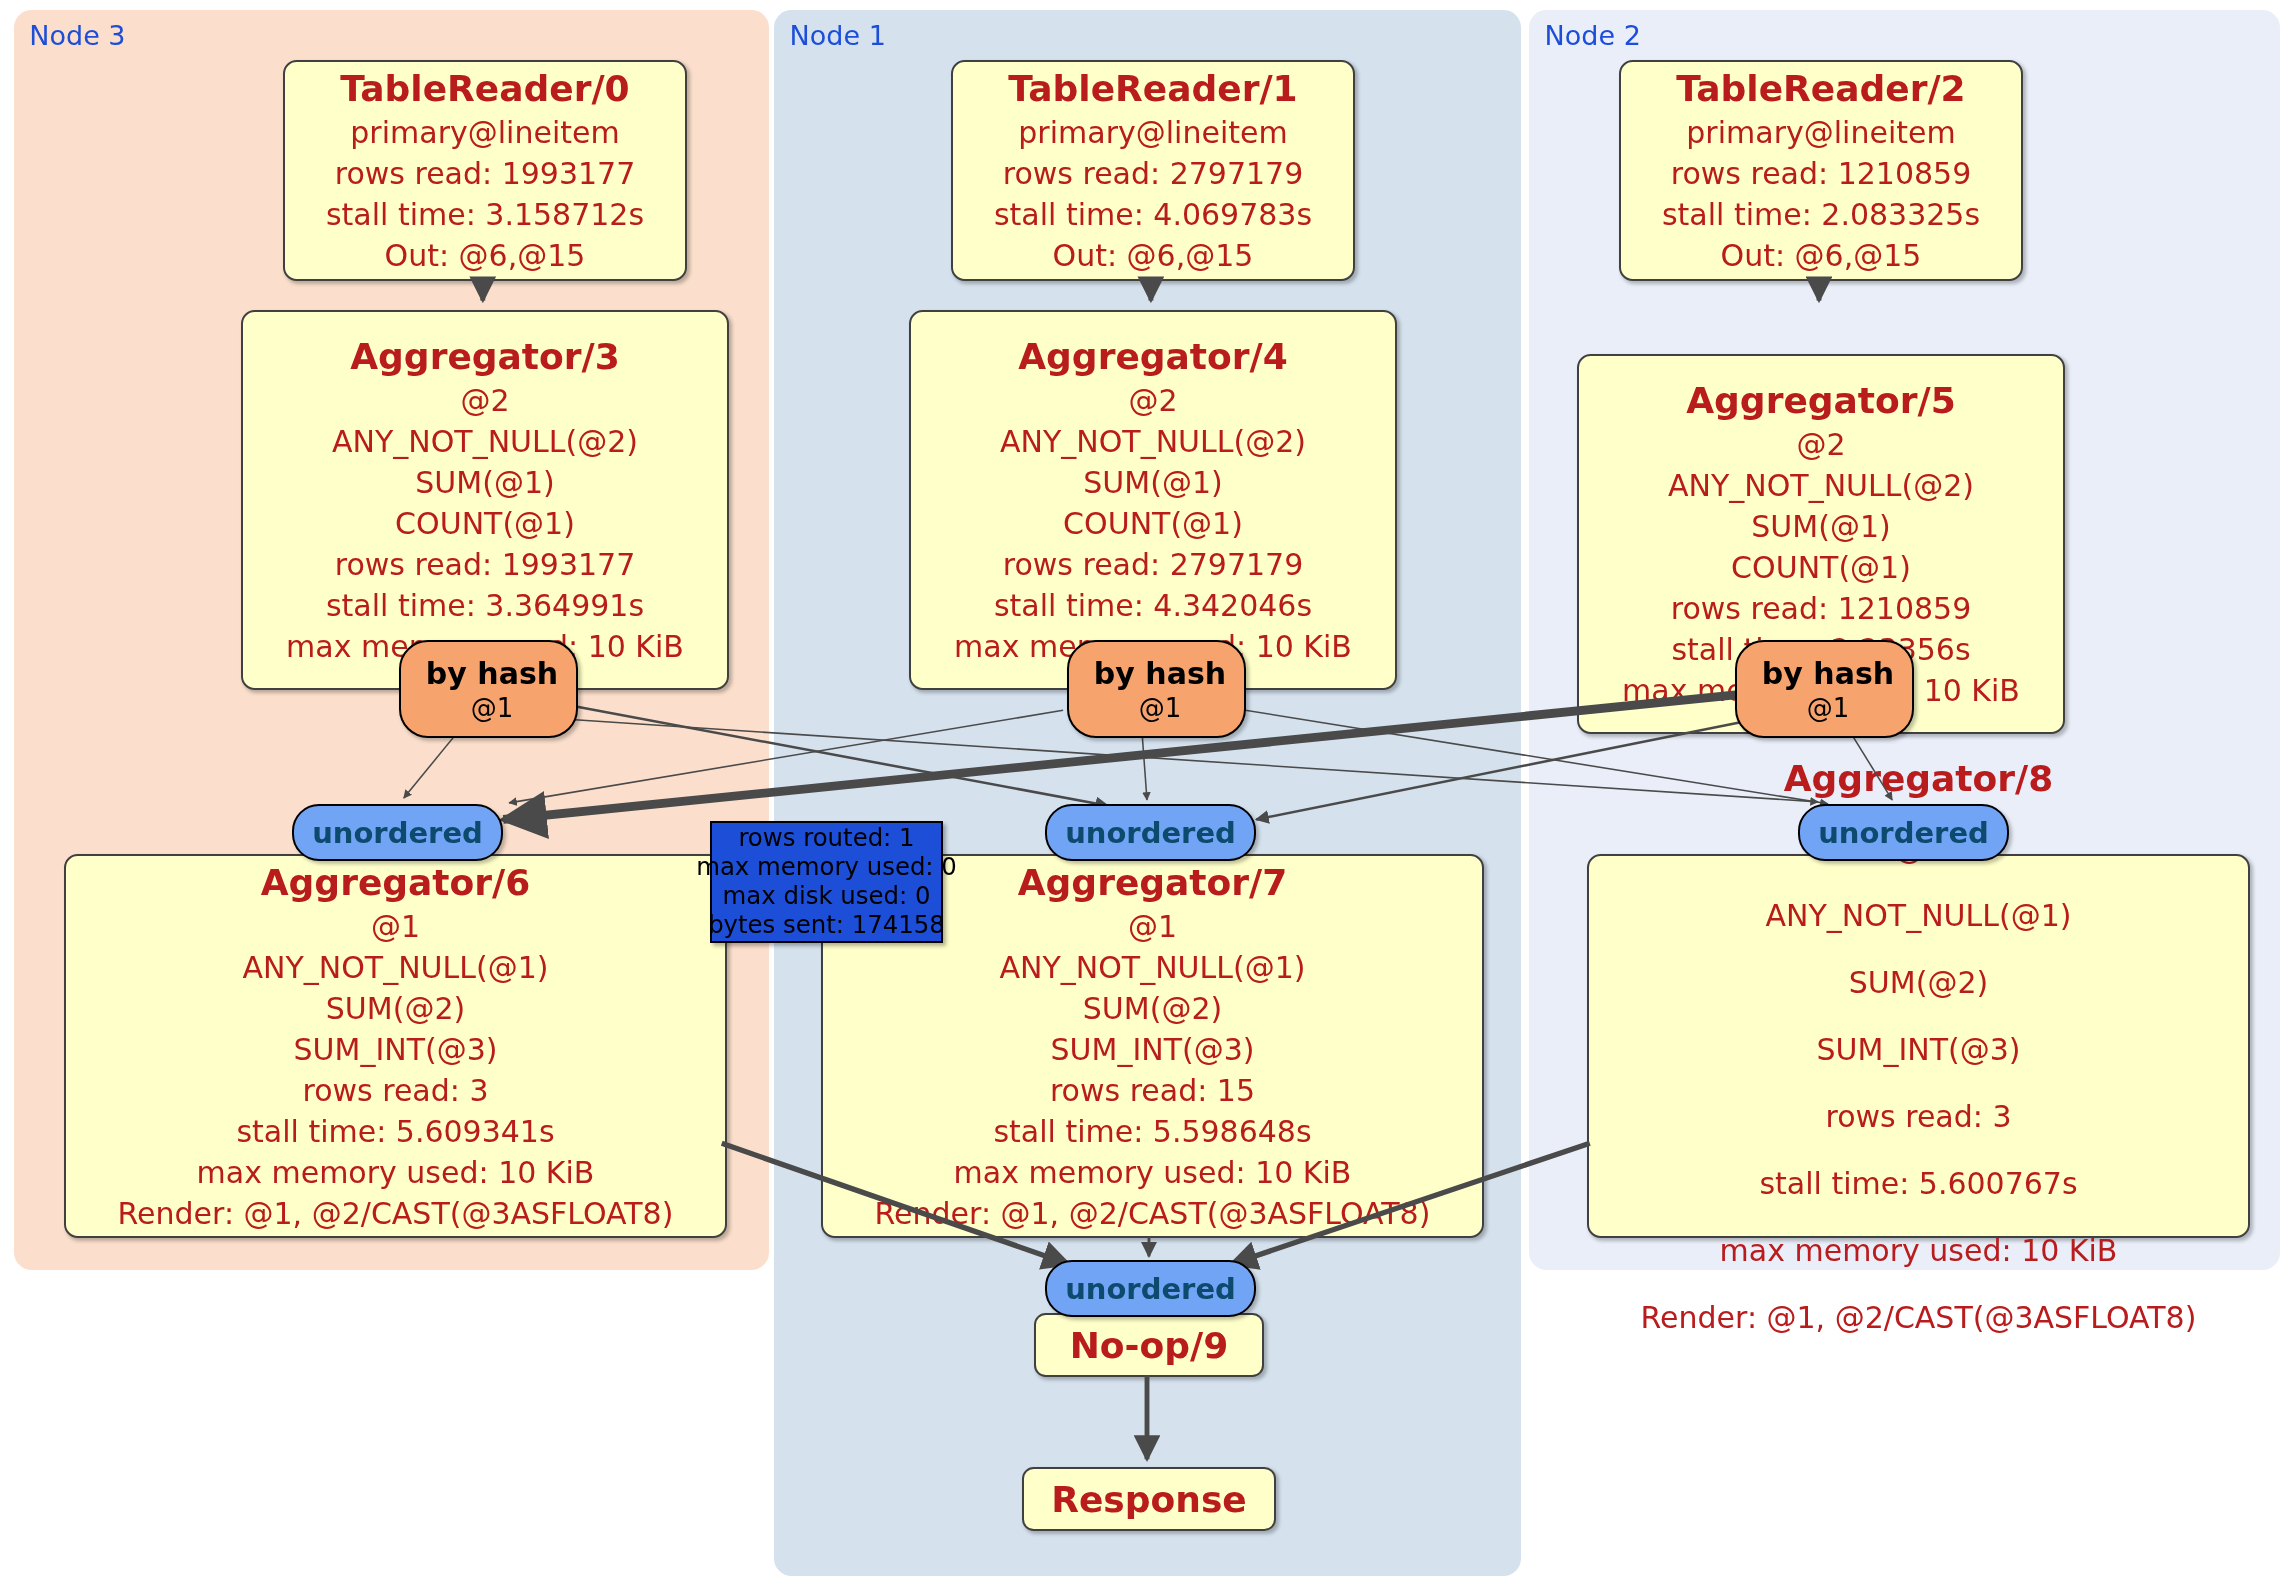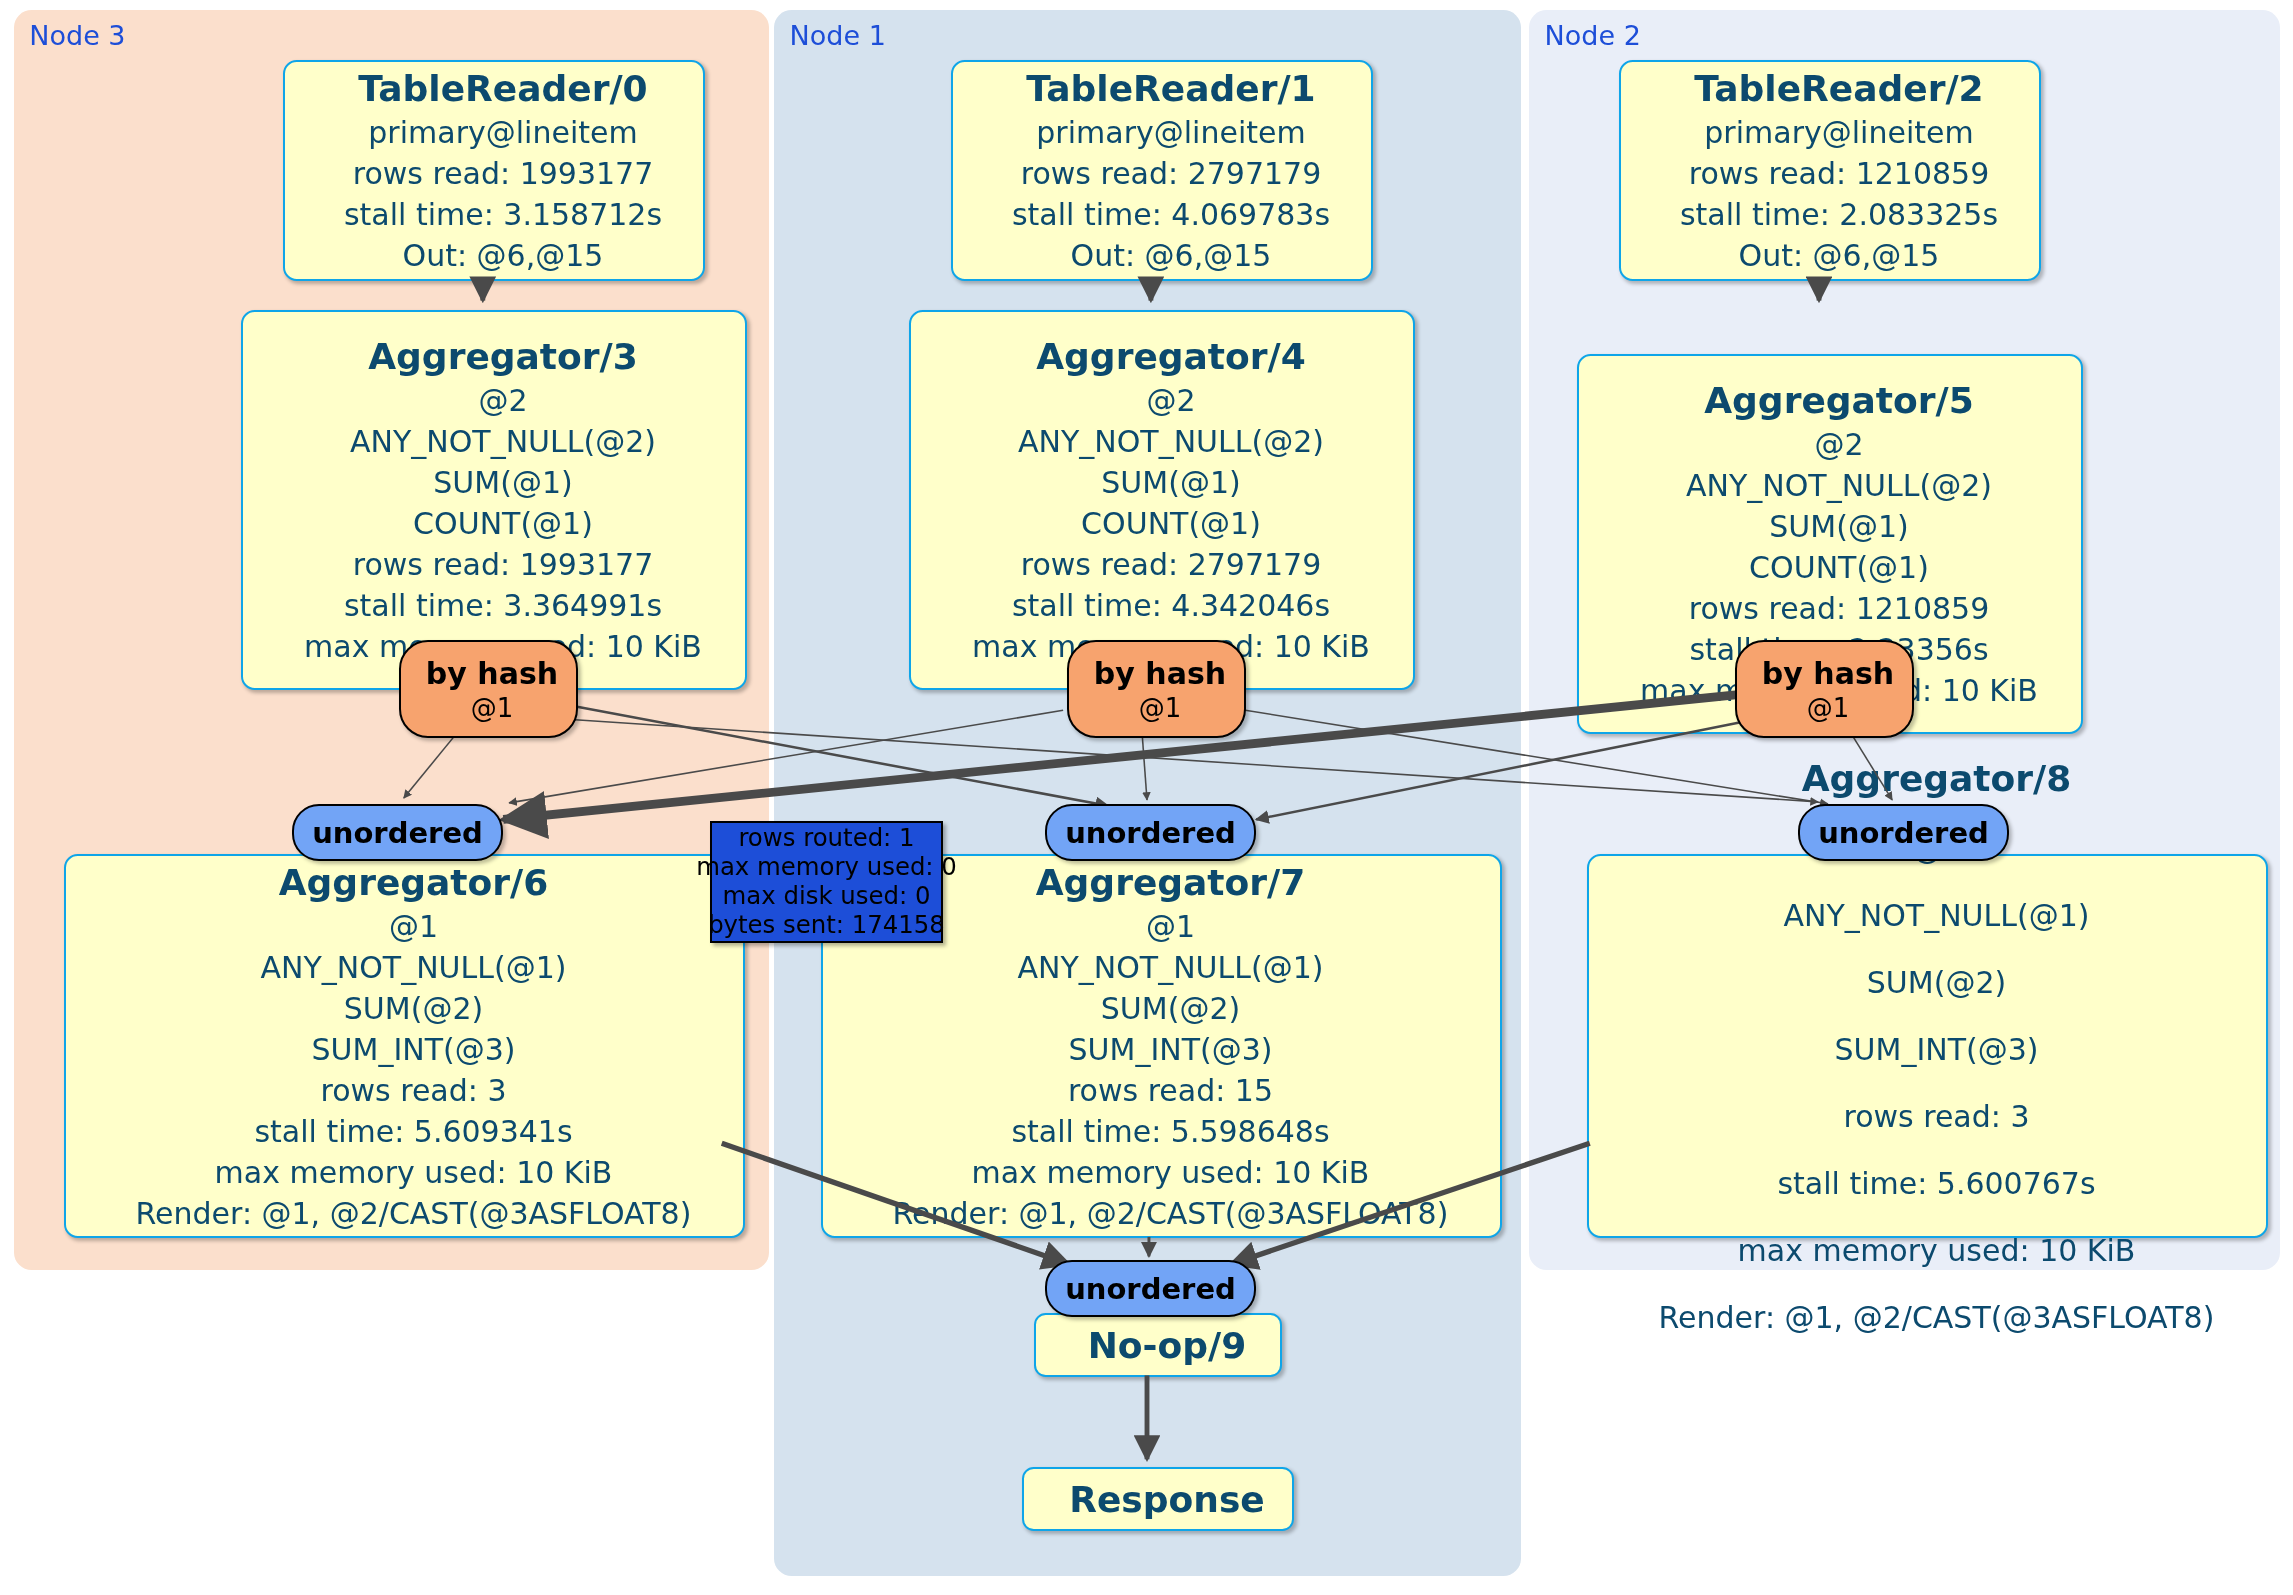--- a/index.html
+++ b/index.html
@@ -3,39 +3,39 @@
 <meta charset="utf-8">
 <style>
   html,body{margin:0;padding:0;background:#ffffff;}
   body{font-family:"DejaVu Sans","Liberation Sans",sans-serif;}
   .canvas{position:relative;width:2294px;height:1596px;overflow:hidden;background:#ffffff;}
 
   .region{position:absolute;border-radius:17.6px;}
   .region-label{position:absolute;left:15.6px;top:9.8px;font-size:27px;color:#1d4ed8;}
 
   .op{
-    position:absolute;background:#ffffca;border:2px solid #0ea5e9;border-radius:13.7px;
+    position:absolute;background:#ffffca;border:2px solid #404040;border-radius:13.7px;
     display:flex;flex-direction:column;justify-content:center;align-items:center;
-    text-align:center;color:#0c4a6e;box-shadow:2.9px 2.9px 3.9px rgba(0,0,0,0.25);padding-left:18px;
+    text-align:center;color:#b91c1c;box-shadow:2.9px 2.9px 3.9px rgba(0,0,0,0.25);
   }
   .op-title{font-size:36px;font-weight:bold;line-height:47px;white-space:nowrap;}
   .op-line{font-size:30px;line-height:41px;white-space:nowrap;}
 
   .pill{
     position:absolute;background:#f7a36e;border:2.4px solid #000;border-radius:29px;
     display:flex;flex-direction:column;justify-content:center;align-items:center;
     text-align:center;box-shadow:2.9px 2.9px 3.9px rgba(0,0,0,0.25);padding-left:7px;
   }
   .pill-title{font-size:30px;font-weight:bold;line-height:39px;}
   .pill-sub{font-size:26px;line-height:31px;}
 
   .oval{
     position:absolute;background:#72a4f6;border:2.4px solid #000;border-radius:27px;
     display:flex;justify-content:center;align-items:center;
-    font-size:29px;font-weight:bold;color:#000000;box-shadow:2.9px 2.9px 3.9px rgba(0,0,0,0.25);
+    font-size:29px;font-weight:bold;color:#0c4a6e;box-shadow:2.9px 2.9px 3.9px rgba(0,0,0,0.25);
   }
 
   .tooltip{
     position:absolute;background:#1d4ed8;border:2px solid #000;
     display:flex;flex-direction:column;align-items:center;
     text-align:center;box-shadow:2.9px 2.9px 3.9px rgba(0,0,0,0.3);z-index:6;
   }
   .tooltip-line{font-size:24.4px;line-height:29px;white-space:nowrap;}
 
   svg.edges{position:absolute;left:0;top:0;z-index:4;pointer-events:none;}

